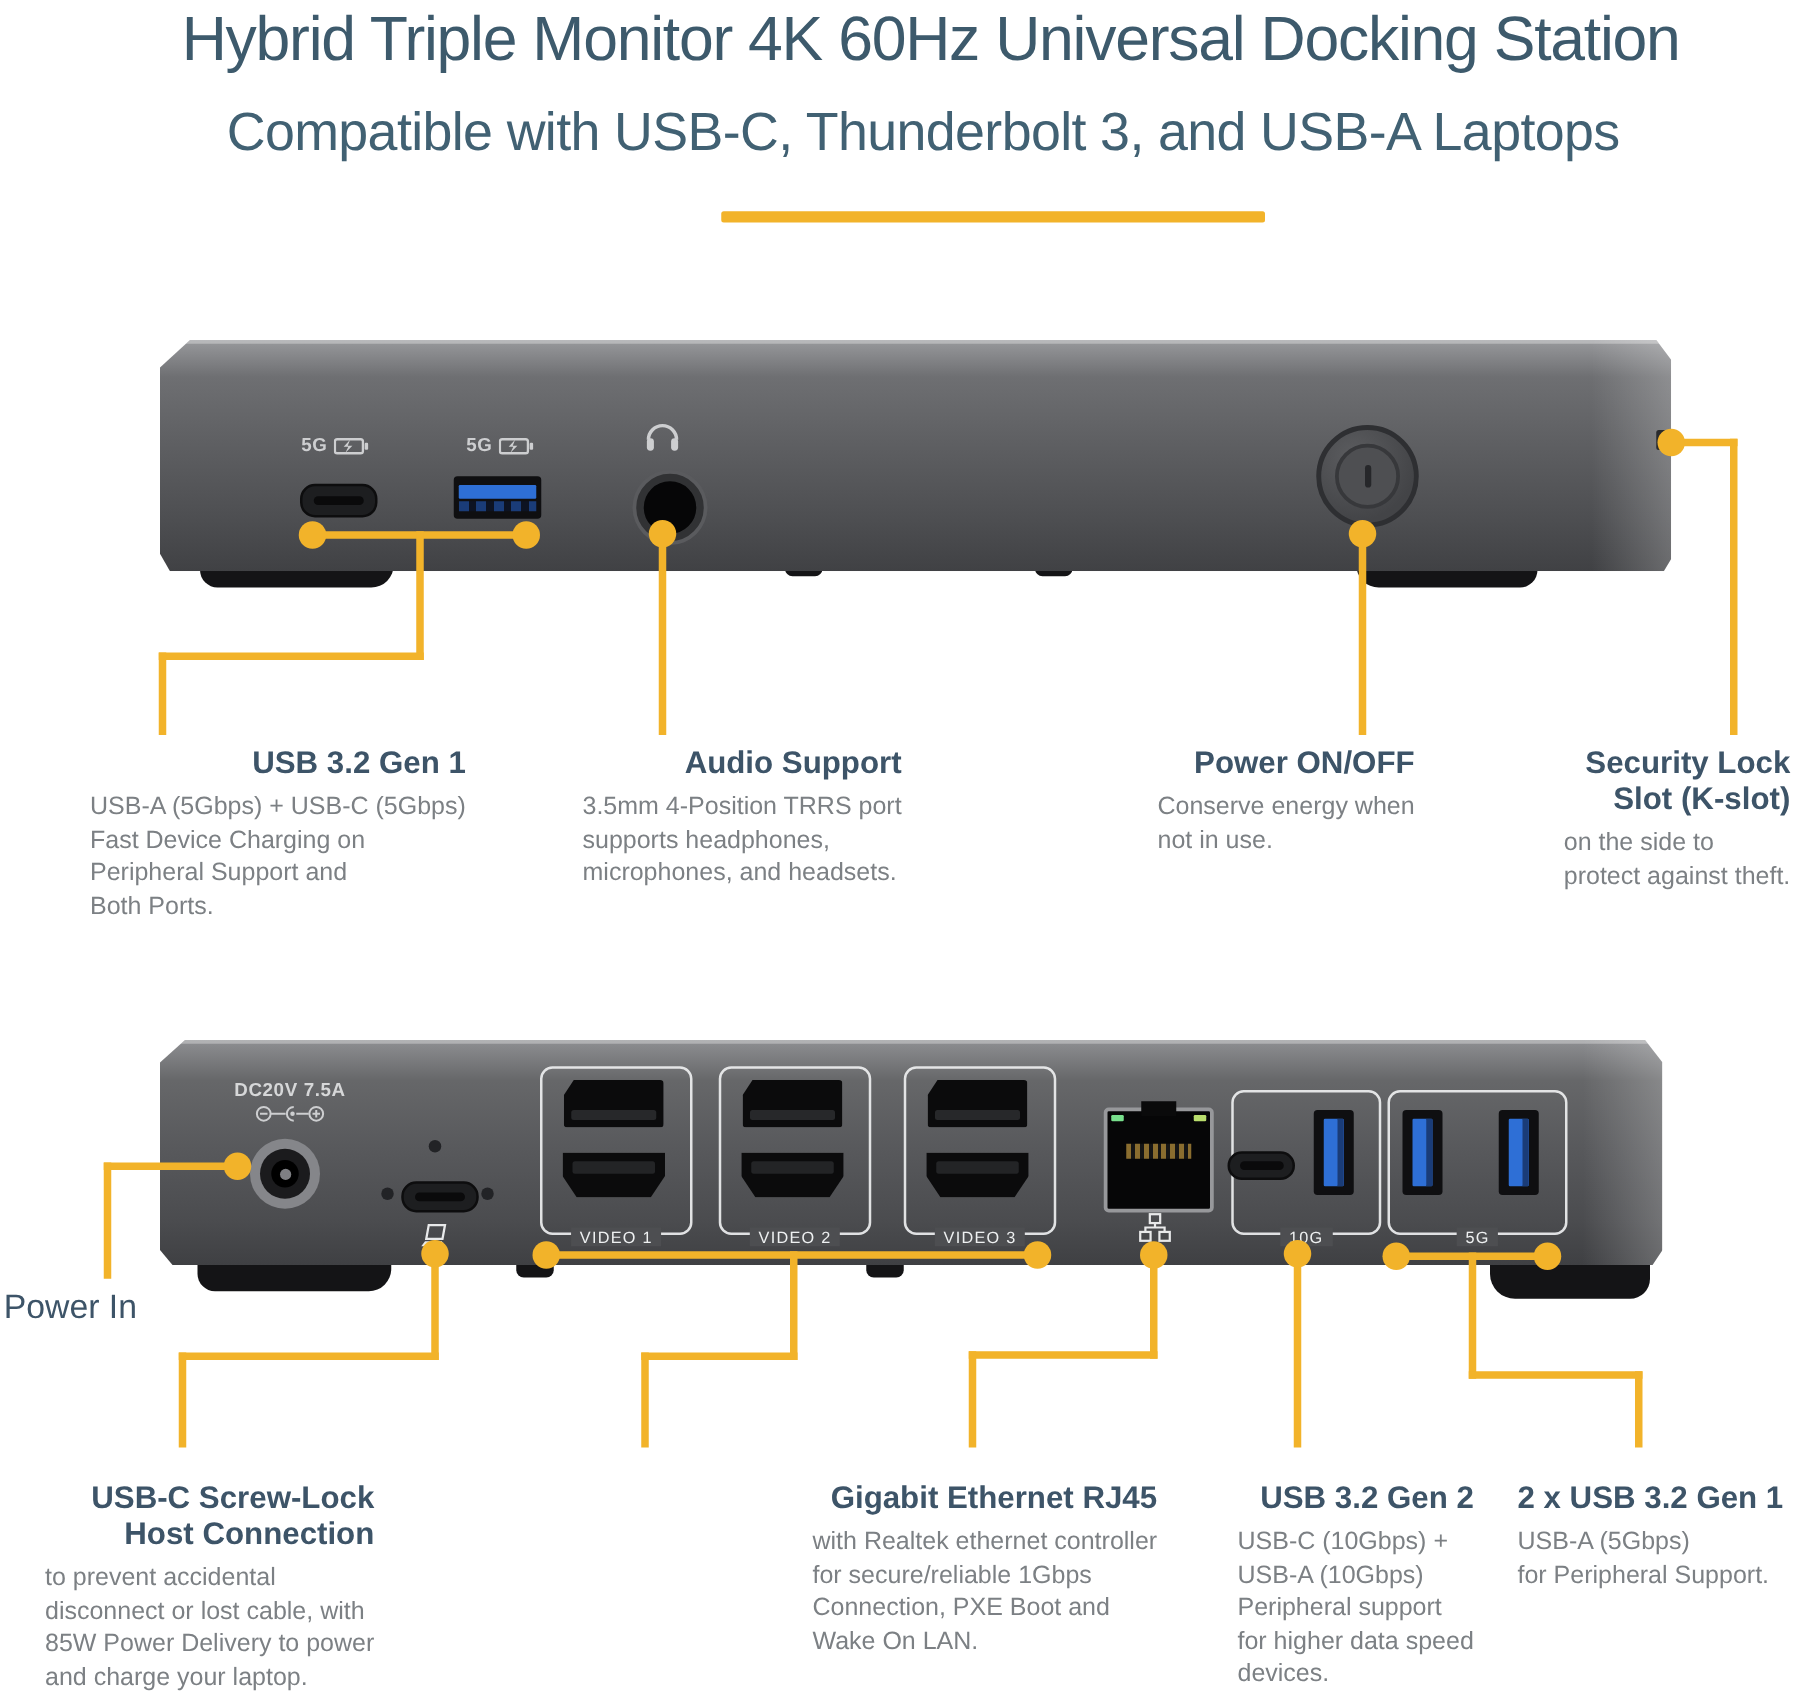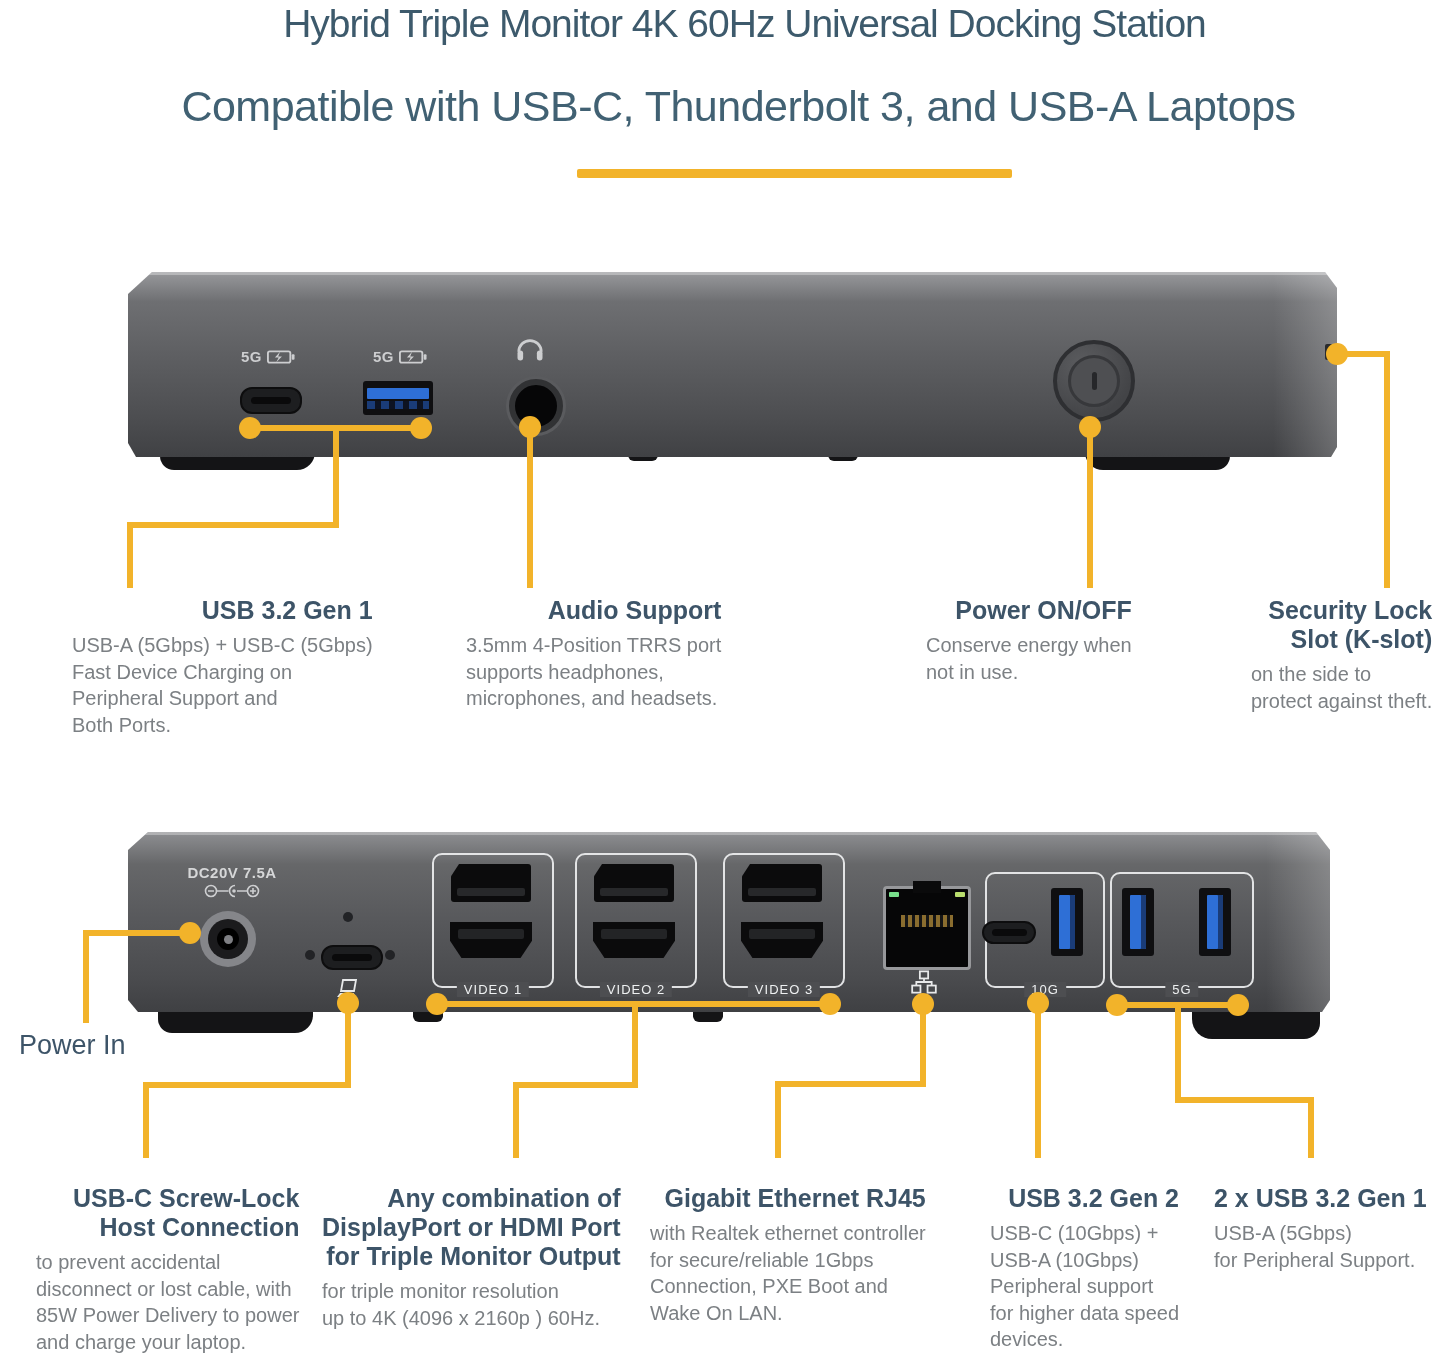--- a/index.html
+++ b/index.html
@@ -1,29 +1,29 @@
 <!DOCTYPE html>
 <html><head>
 <meta charset="utf-8">
 <style>
   html,body{margin:0;padding:0;background:#fff;}
   .stage{position:relative;width:1445px;height:1358px;background:#fff;overflow:hidden;
          font-family:"Liberation Sans", sans-serif;}
   
   .title{position:absolute;left:0;right:0;top:2px;text-align:center;white-space:nowrap;
-         font-size:39px;font-weight:400;letter-spacing:-1px;color:#3d5a6c;padding-left:44px;}
+         font-size:50px;font-weight:400;letter-spacing:-1px;color:#3d5a6c;padding-left:44px;}
   .subtitle{position:absolute;left:0;right:0;top:82px;text-align:center;white-space:nowrap;
          font-size:43px;font-weight:400;letter-spacing:-0.5px;color:#416173;margin-left:32px;}
   .divider{position:absolute;left:577px;top:169px;width:435px;height:9px;background:#F2B32A;border-radius:2px;}
   
   .feat{position:absolute;}
   .feat .hl{font-size:25px;font-weight:700;color:#3d5468;line-height:1.16;white-space:nowrap;text-align:right;}
   .feat .sp{height:7px;}
   .feat .bl{font-size:20px;color:#7c8084;line-height:1.33;white-space:nowrap;}
-  .power-in{position:absolute;left:3px;top:1030px;font-size:27px;color:#3d5468;white-space:nowrap;margin-left:16px;}
+  .power-in{position:absolute;left:3px;top:1030px;font-size:27px;color:#3d5468;white-space:nowrap;}
   
   .cl{position:absolute;background:#F2B32A;}
   .cdot{position:absolute;width:22px;height:22px;border-radius:50%;background:#F2B32A;}
   
   .dock{position:absolute;}
   .dock-front{left:128px;top:272px;width:1209px;height:185px;
     background:linear-gradient(180deg,#98999c 0%,#6e6f72 16%,#5e5f62 45%,#4d4e51 78%,#404144 100%);
     clip-path:polygon(24px 0,calc(100% - 12px) 0,100% 16px,100% calc(100% - 10px),calc(100% - 6px) 100%,8px 100%,0 calc(100% - 14px),0 22px);}
   .dock-back{left:128px;top:832px;width:1202px;height:180px;
     background:linear-gradient(180deg,#8e8f92 0%,#666769 18%,#58595c 48%,#4b4c4f 80%,#3f4043 100%);
@@ -325,28 +325,20 @@
   <div class="feat" style="left:36px;top:1184px;">
     <div class="hl">USB-C Screw-Lock</div>
     <div class="hl">Host Connection</div>
     <div class="sp"></div>
     <div class="bl">to prevent accidental</div>
     <div class="bl">disconnect or lost cable, with</div>
     <div class="bl">85W Power Delivery to power</div>
     <div class="bl">and charge your laptop.</div>
   </div>
 
-  <div class="feat" style="left:322px;top:1184px;">
-    <div class="hl">Any combination of</div>
-    <div class="hl">DisplayPort or HDMI Port</div>
-    <div class="hl">for Triple Monitor Output</div>
-    <div class="sp"></div>
-    <div class="bl">for triple monitor resolution</div>
-    <div class="bl">up to 4K (4096 x  2160p ) 60Hz.</div>
-  </div>
 
   <div class="feat" style="left:650px;top:1184px;">
     <div class="hl">Gigabit Ethernet RJ45</div>
     <div class="sp"></div>
     <div class="bl">with Realtek ethernet controller</div>
     <div class="bl">for secure/reliable 1Gbps</div>
     <div class="bl">Connection, PXE Boot and</div>
     <div class="bl">Wake On LAN.</div>
   </div>
 

